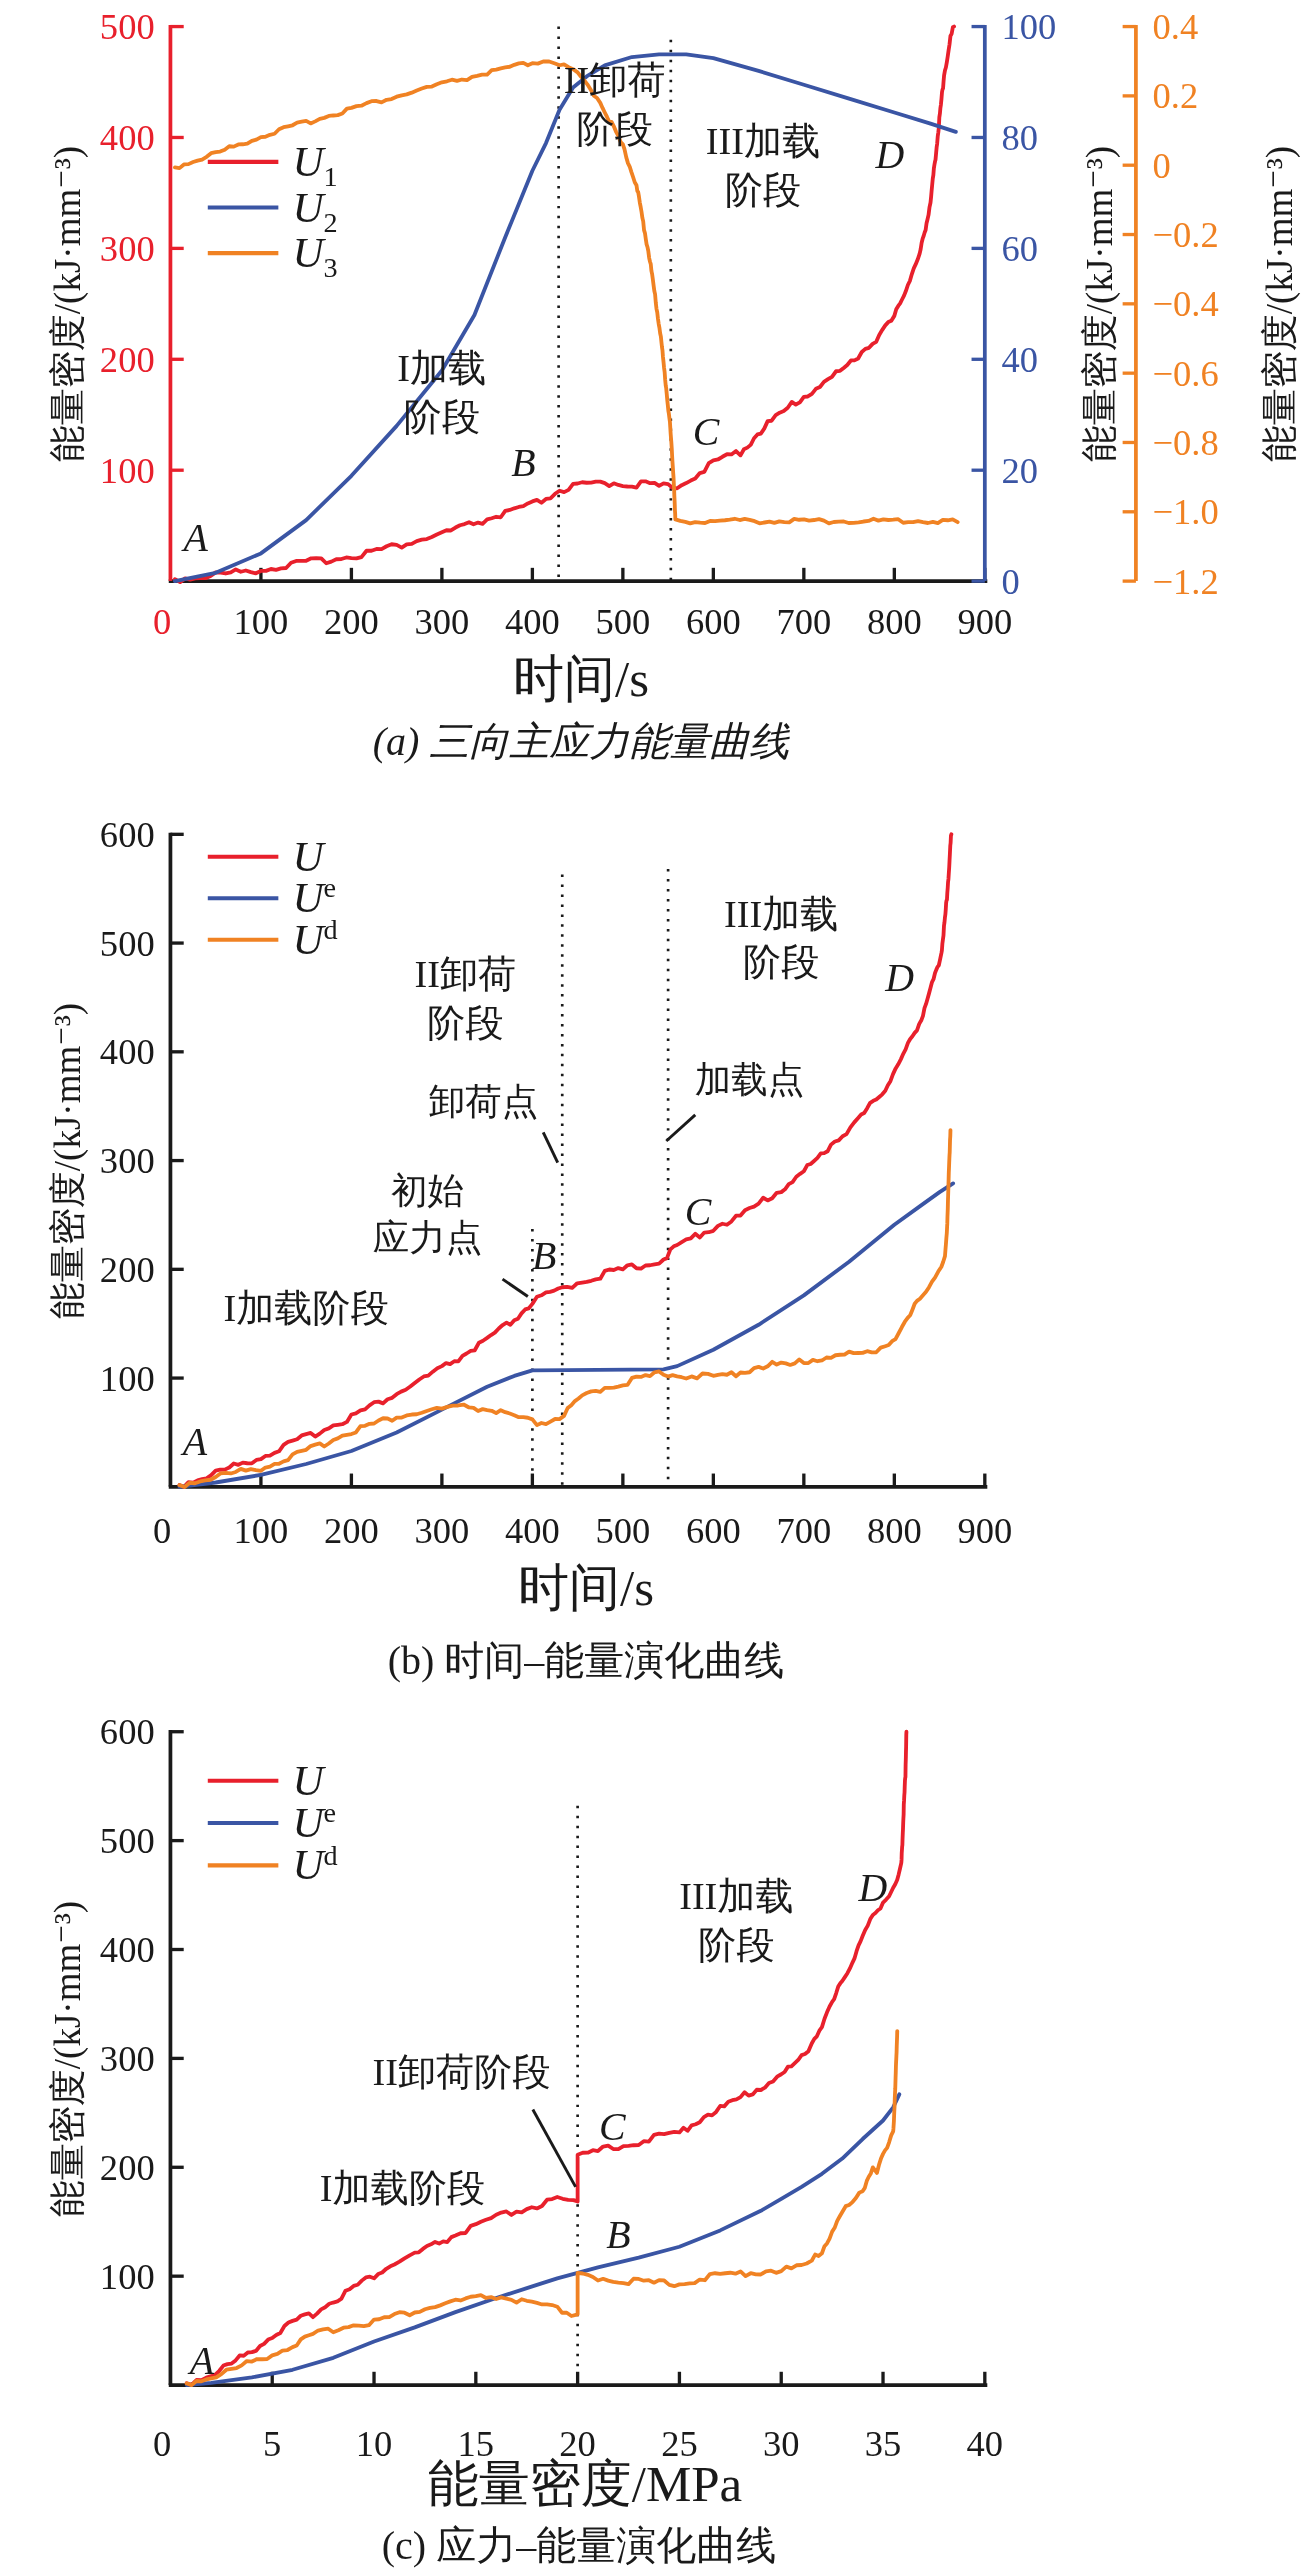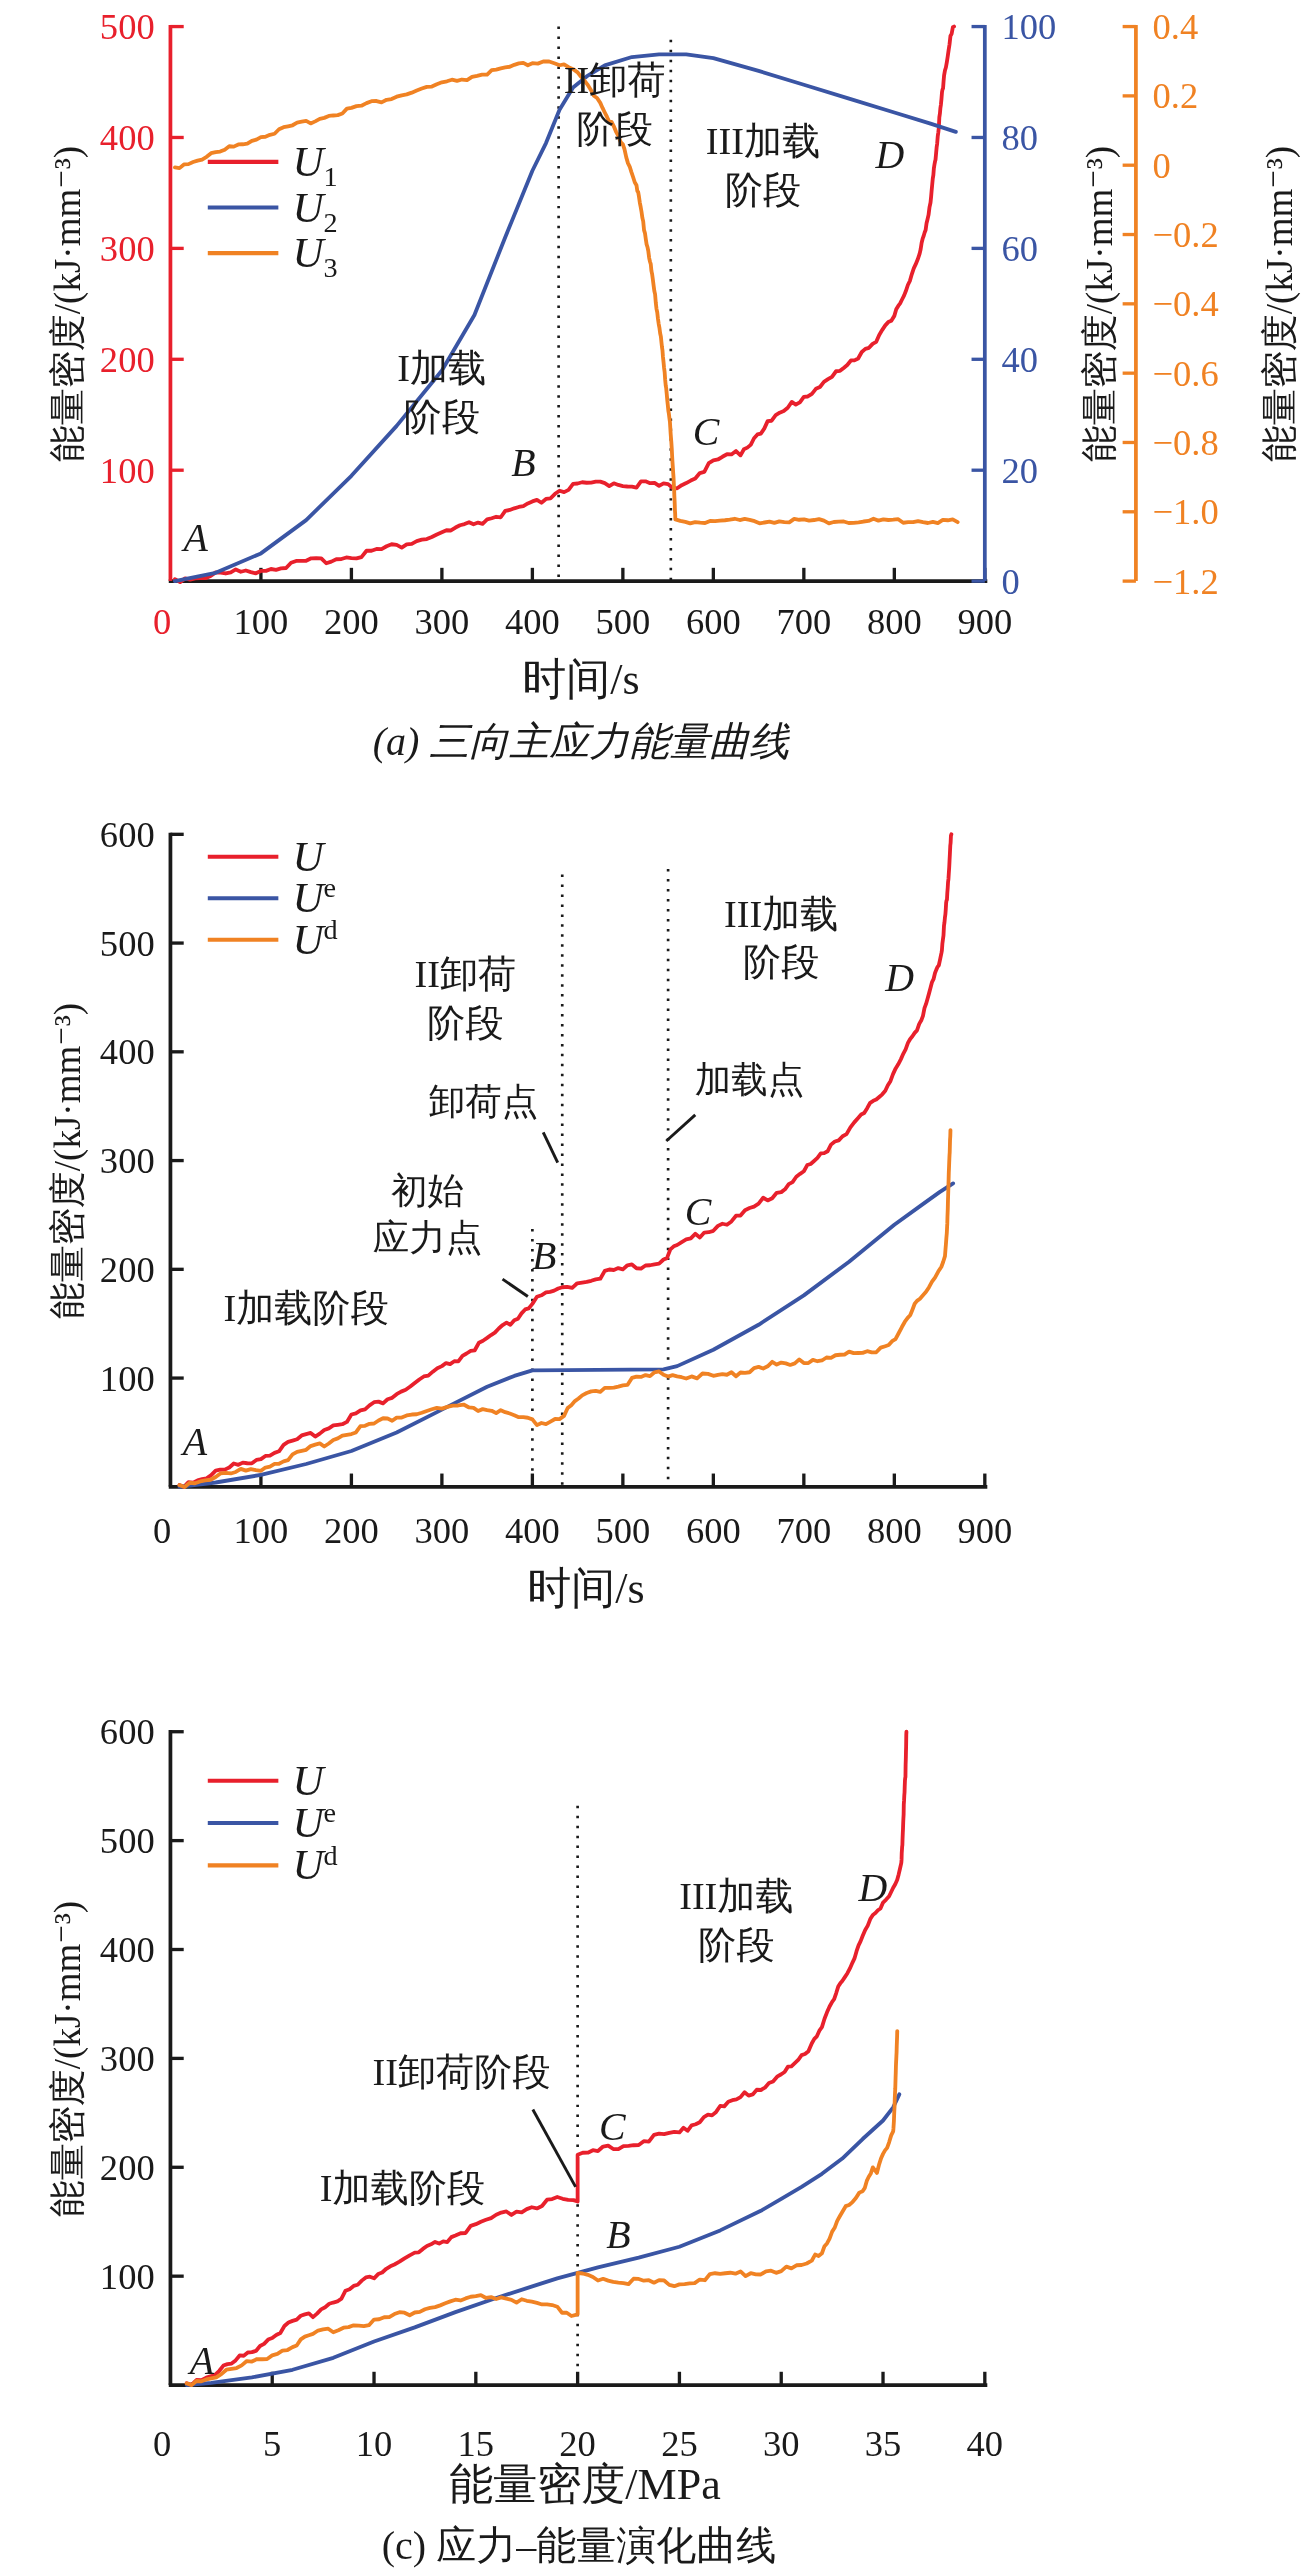--- a/index.html
+++ b/index.html
@@ -1,20 +1,20 @@
 <!DOCTYPE html>
 <html style="font-size:13.3px"><head>
 <meta charset="utf-8">
 <style>
   html,body{margin:0;padding:0;background:#ffffff;}
   .canvas{position:relative;width:1308px;height:2576px;background:#ffffff;overflow:hidden;
           font-family:"Liberation Serif","DejaVu Serif",serif;}
   svg{position:absolute;left:0;top:0;}
   .txt{position:absolute;color:#1a1a1a;white-space:nowrap;}
-  .xtitle{font-size:44px;transform:translate(-50%,-50%);}
+  .xtitle{font-size:51px;transform:translate(-50%,-50%);}
   .ytitle{font-size:37px;transform:translate(-50%,-50%) rotate(-90deg);transform-origin:center;}
   .cap{font-size:40px;transform:translate(-50%,-50%);}
 </style>
 </head>
 <body>
 
 <div class="canvas">
   <svg id="chart-svg" width="1308" height="2576" viewBox="0 0 1575 3103">
       <g>
         <line x1="672.61" x2="672.61" y1="32" y2="700" stroke="#1a1a1a" stroke-width="3.2" stroke-dasharray="3 9"></line>
@@ -220,18 +220,19 @@
     </svg>
 
   <div class="txt ytitle" style="left:68px;top:304px;">能量密度/(kJ·mm⁻³)</div>
   <div class="txt ytitle" style="left:1100px;top:304px;">能量密度/(kJ·mm⁻³)</div>
   <div class="txt ytitle" style="left:1280px;top:304px;">能量密度/(kJ·mm⁻³)</div>
   <div class="txt xtitle" style="left:581px;top:679px;">时间/s</div>
   <div class="txt cap" style="left:581px;top:741px;font-style:italic;">(a) 三向主应力能量曲线</div>
 
   <div class="txt ytitle" style="left:68px;top:1161px;">能量密度/(kJ·mm⁻³)</div>
   <div class="txt xtitle" style="left:586px;top:1588px;">时间/s</div>
+  <div class="txt cap" style="left:586px;top:1660px;">(b) 时间–能量演化曲线</div>
 
   <div class="txt ytitle" style="left:68px;top:2059px;">能量密度/(kJ·mm⁻³)</div>
   <div class="txt xtitle" style="left:585px;top:2484px;">能量密度/MPa</div>
   <div class="txt cap" style="left:579px;top:2545px;">(c) 应力–能量演化曲线</div>
 </div>
 
 
 </body></html>

